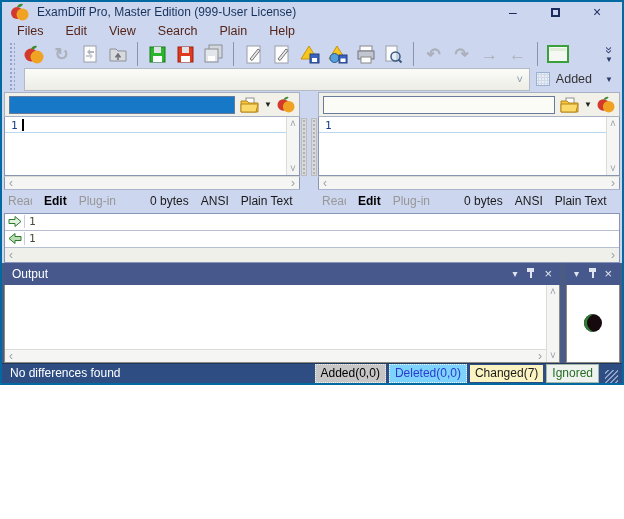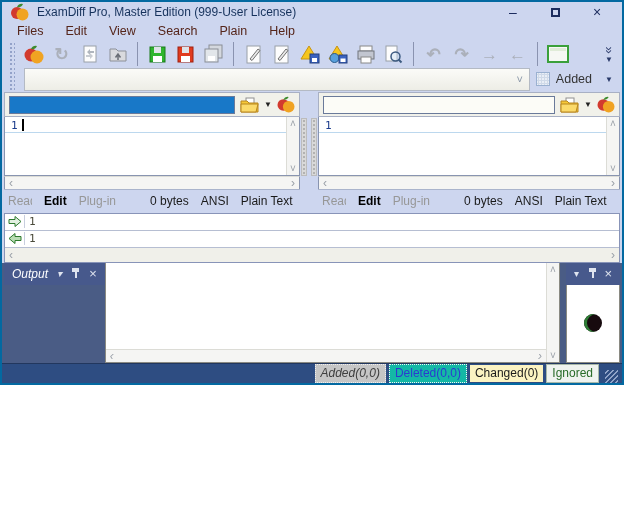--- a/index.html
+++ b/index.html
@@ -72,21 +72,21 @@
   .inspector { margin: 0 2px; height: 52px; border: 1px solid #8894b8; background: #fff;
                display: flex; flex-direction: column; }
   .ins-row { height: 17px; display: flex; align-items: center; border-bottom: 1px solid #b6bed2; }
   .ins-icon-cell { width: 20px; display: flex; justify-content: center; border-right: 1px solid #c8cede; }
   .ins-text { font-family: "DejaVu Sans Mono", monospace; font-size: 11px; color: #4a4a3a; padding-left: 4px; }
   .ins-scroll { flex: 1; background: #f0f0ea; display: flex; justify-content: space-between;
                 align-items: center; color: #9aa0a8; font-size: 12px; padding: 0 4px; }
 
   
   .dock-row { height: 145px; background: #4a5c85; display: flex; padding: 0 2px; gap: 6px; }
-  .output-pane { flex: 1; display: flex; flex-direction: row; font-style: italic; }
+  .output-pane { flex: 1; display: flex; flex-direction: column; }
   .dock-hdr { height: 22px; background: #47598c; display: flex; align-items: center; padding: 0 8px;
               gap: 9px; color: #fff; font-size: 12px; }
   .dock-title { flex: 1; }
   .dock-hdr.notitle { justify-content: flex-end; }
   .dock-glyph { color: #dfe4ef; font-size: 10px; line-height: 1; }
   .dock-close { color: #dfe4ef; font-size: 13px; line-height: 1; }
   .pin-i { position: relative; width: 9px; height: 11px; display: inline-block; }
   .pin-i::before { content: ""; position: absolute; left: 1px; top: 0; width: 7px; height: 4px; background: #dfe4ef; }
   .pin-i::after  { content: ""; position: absolute; left: 4px; top: 4px; width: 2px; height: 6px; background: #dfe4ef; }
   .output-body { flex: 1; background: #fff; border: 1px solid #8a8a82; border-top: none; display: flex; }
@@ -96,22 +96,22 @@
   .mini-body { flex: 1; background: #fff; border: 1px solid #8a8a82; border-top: none;
                display: flex; align-items: center; justify-content: center; }
   .pie { width: 18px; height: 18px; border-radius: 50%; background: #170a0e;
          box-shadow: inset 3px 0 0 #2f7d36; }
 
   
   .statusbar { height: 22px; background: #2e4d82; border-top: 1px solid #22375e; display: flex;
                align-items: center; padding: 0 4px 0 8px; font-size: 12px; }
   .sb-msg { color: #fff; }
   .badge { padding: 1.5px 5px; margin-left: 3px; white-space: nowrap; }
-  .badge-added    { margin-left: auto; background: #c6c6c6; color: #404040; border: 1px dotted #efefef; font-style: italic; }
-  .badge-deleted  { background: #14b8a6; color: #2b3bd0; border: 1px dotted #f4f4f4; }
+  .badge-added    { margin-left: auto; background: #c6c6c6; color: #000000; border: 1px dotted #efefef; }
+  .badge-deleted  { background: #7dd3fc; color: #2b3bd0; border: 1px dotted #f4f4f4; }
   .badge-changed  { background: #fbf3c2; color: #1a1a1a; }
   .badge-cic      { background: #ace4f6; color: #e040e0; }
   .badge-ignored  { background: #eff3ef; color: #276b27; border: 1px solid #a8b8a8; }
   .resize-grip { width: 13px; height: 13px; margin-left: 6px; align-self: flex-end;
                  background: repeating-linear-gradient(135deg, transparent 0 2px, #8fa3c8 2px 3.5px); }
 </style>
 </head>
 <body>
 
 <div class="window">
@@ -413,20 +413,21 @@
         <span class="pin-i"></span>
         <span class="dock-close">×</span>
       </div>
       <div class="mini-body">
         <span class="pie"></span>
       </div>
     </div>
   </div>
 
   <div class="statusbar">
+    <span class="sb-msg">No differences found</span>
     <span class="badge badge-added">Added(0,0)</span>
     <span class="badge badge-deleted">Deleted(0,0)</span>
-    <span class="badge badge-changed">Changed(0)</span>
+    <span class="badge badge-changed">Changed(7)</span>
     <span class="badge badge-ignored">Ignored</span>
     <span class="resize-grip"></span>
   </div>
 
 </div>
 
 </body></html>

